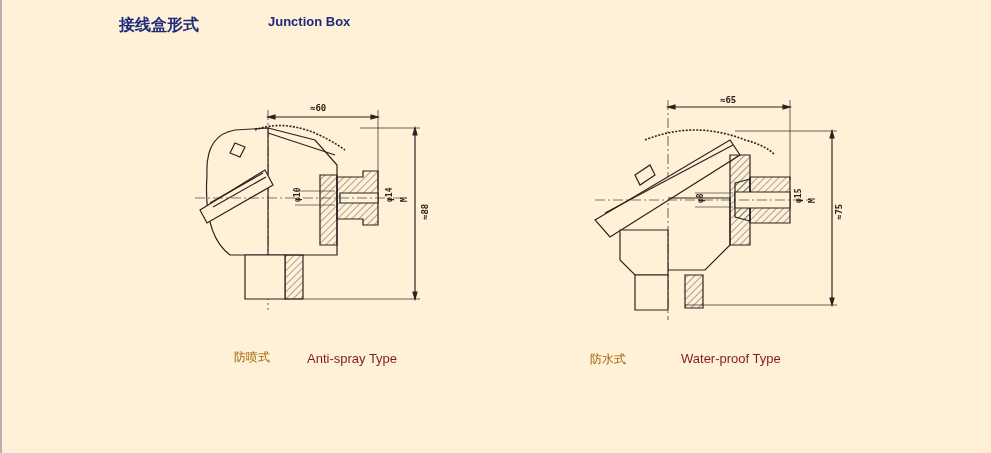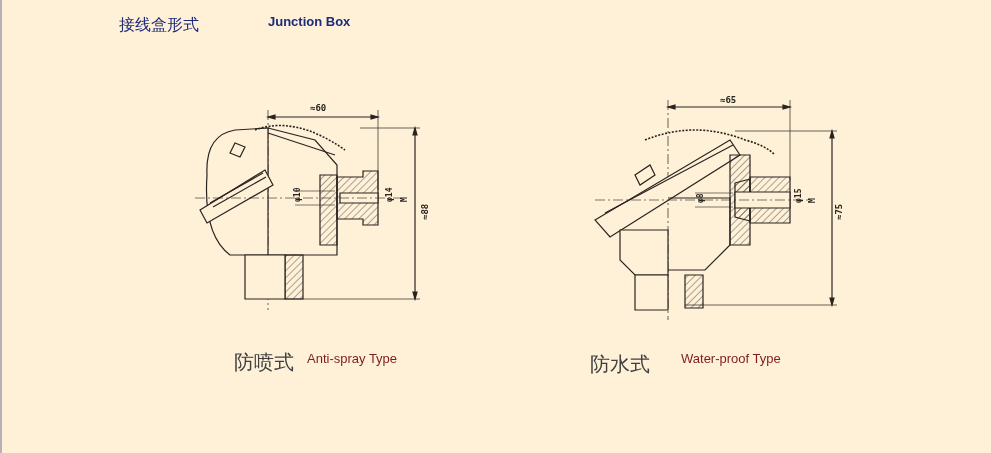--- a/index.html
+++ b/index.html
@@ -9,30 +9,30 @@
     position: relative;
     font-family: "Liberation Sans", sans-serif;
   }
   .left-border {
     position: absolute; left: 0; top: 0; width: 2px; height: 453px;
     background: #b8b0b8;
   }
   .title-cn {
     position: absolute; left: 119px; top: 15px;
     font-family: "DejaVu Sans", sans-serif;
-    font-size: 16px; font-weight: normal; color: #1d2a7a;
+    font-size: 16px; font-weight: bold; color: #1d2a7a;
   }
   .title-en {
     position: absolute; left: 256px; top: 14px;
     font-size: 13px; font-weight: bold; color: #1d2a7a; margin-left: 12px;
   }
   .drawing { position: absolute; }
   .caption-cn {
     position: absolute; font-family: Liberation Mono, monospace;
-    font-size: 20px; color: #404040;
+    font-size: 12px; color: #a16207;
   }
   .caption-en {
     position: absolute; font-size: 13px; color: #7f1d1d;
   }
   svg text { font-family: "DejaVu Sans Mono", monospace; font-weight: bold; }
 </style>
 </head>
 <body>
 
 <div class="left-border"></div>

